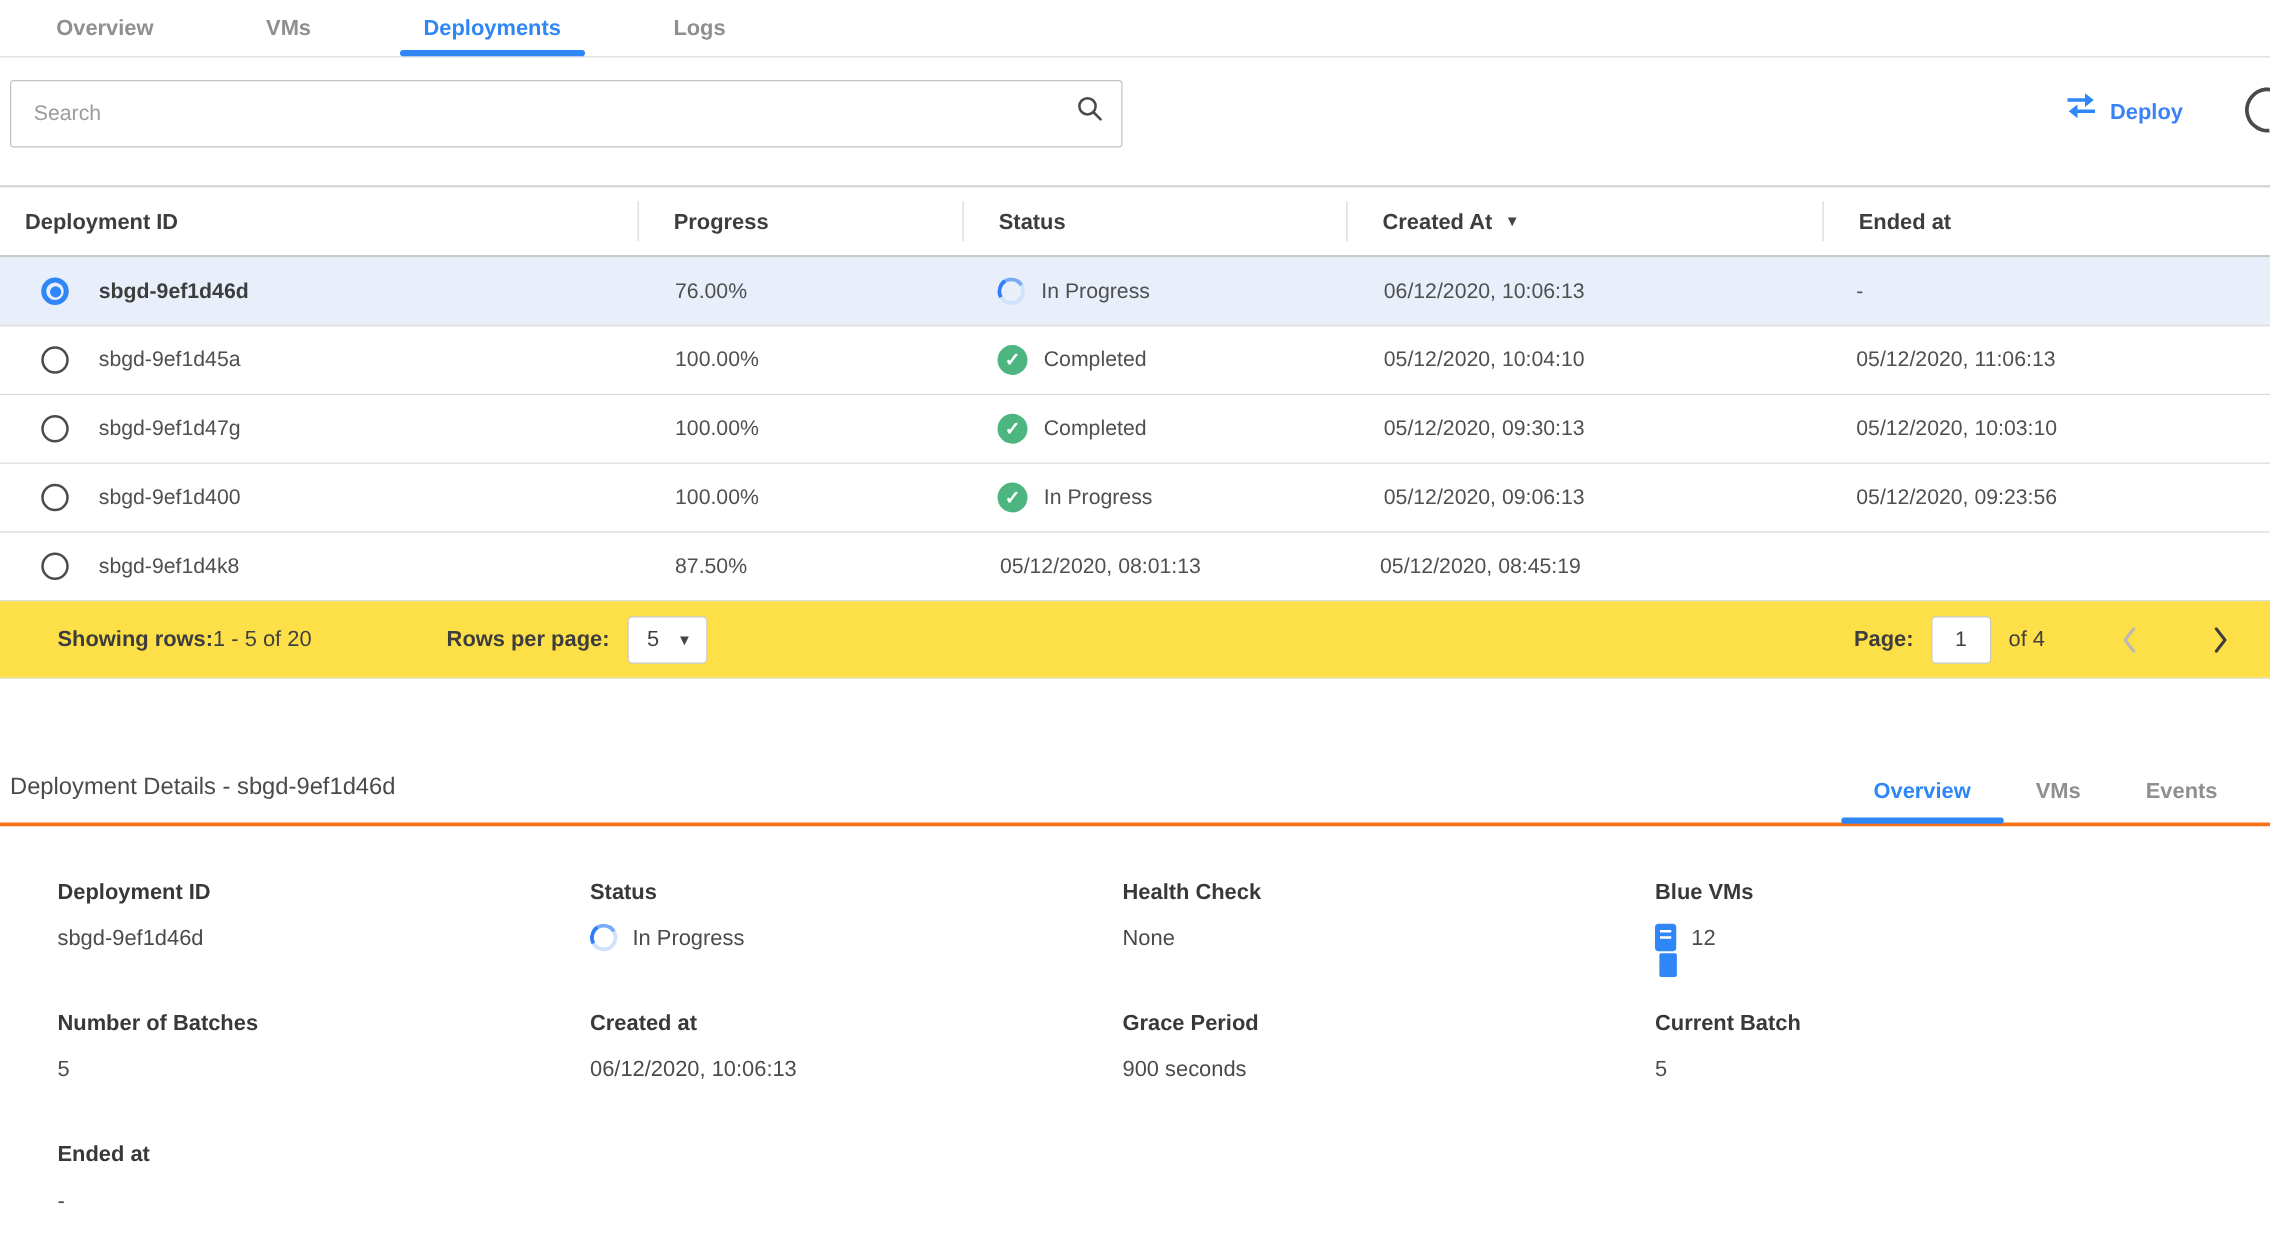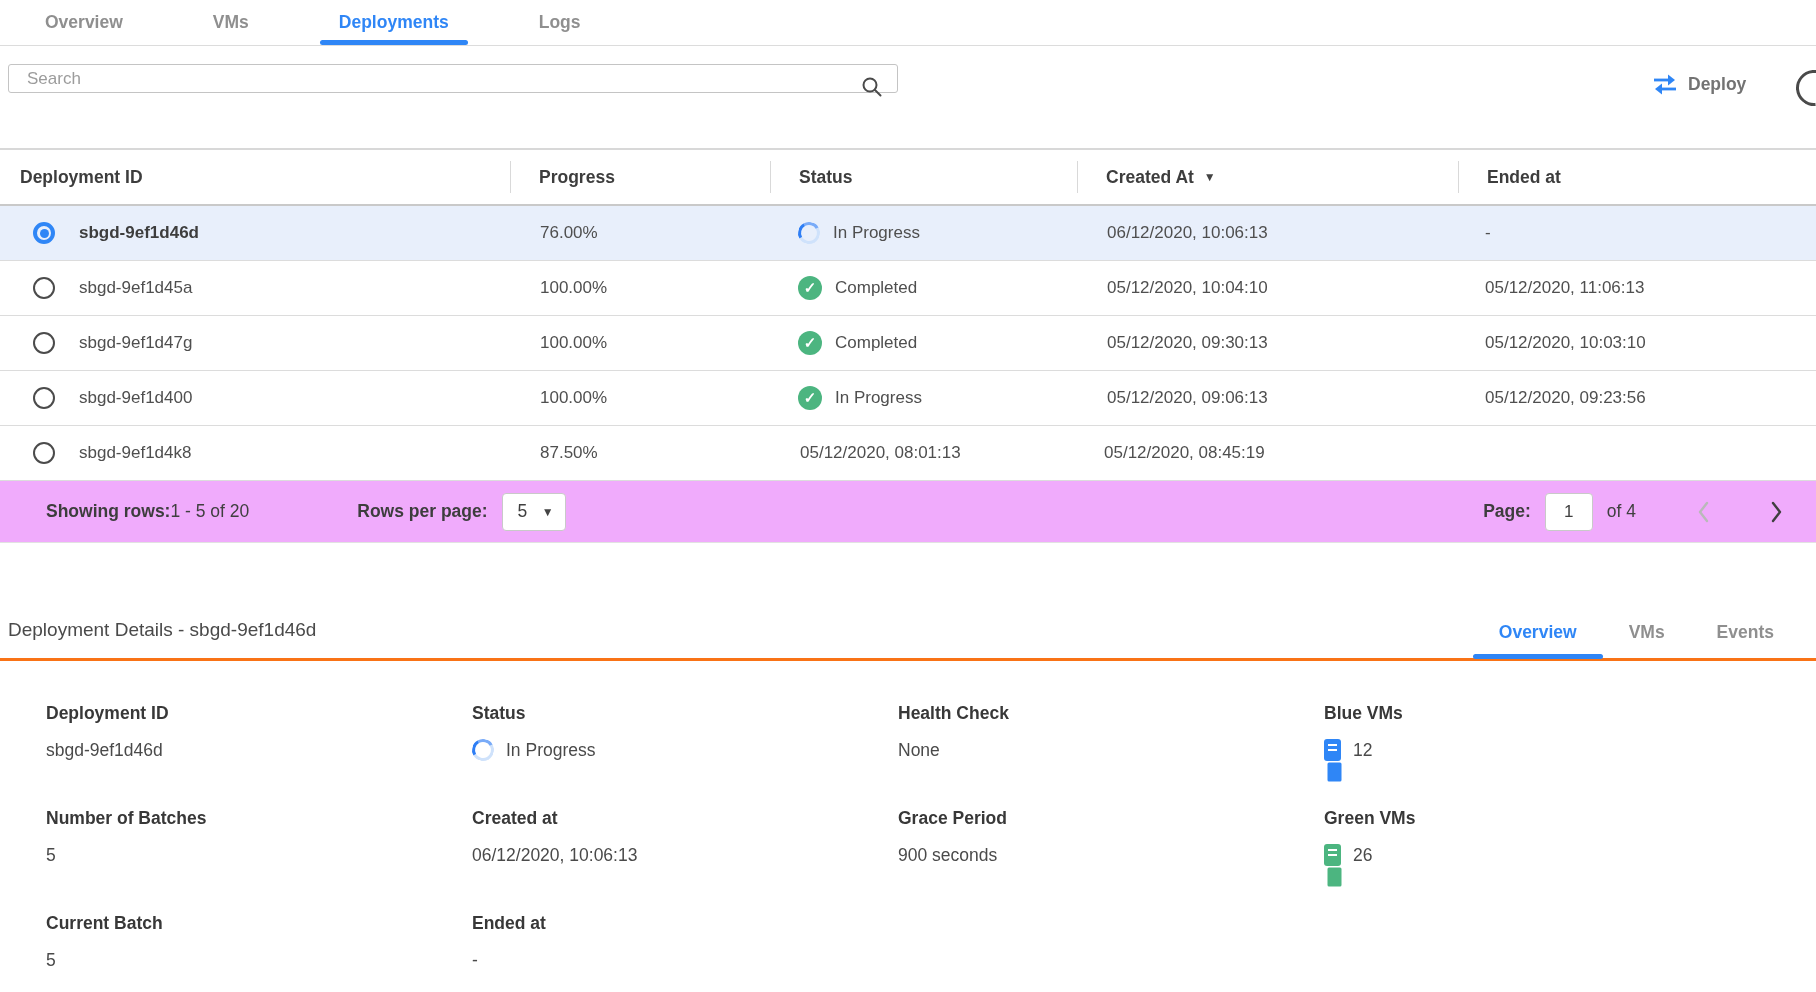--- a/index.html
+++ b/index.html
@@ -9,27 +9,27 @@
   
   .tabbar { display:flex; align-items:stretch; height:46px; border-bottom:1px solid #dcdcdc; padding-left:26px; }
   .tab { position:relative; display:flex; align-items:center; padding:0 19px; margin-right:52px;
     font-size:17.5px; font-weight:700; color:#8f8f8f; cursor:pointer; }
   .tab.active { color:#2f86f6; }
   .tab.active::after { content:""; position:absolute; left:0; right:0; bottom:0; height:5px;
     background:#2f86f6; border-radius:3px; }
 
   
   .toolbar { position:relative; height:102px; }
-  .searchwrap { position:absolute; left:8px; top:18px; width:890px; height:29px; }
+  .searchwrap { position:absolute; left:8px; top:18px; width:890px; height:54px; }
   .searchwrap input { width:100%; height:100%; border:1px solid #c4c4c4; border-radius:3px;
     font-family:inherit; font-size:17px; padding:0 48px 0 18px; color:#4f4f4f; outline:none; }
   .searchwrap input::placeholder { color:#9c9c9c; }
   .searchwrap .mag { position:absolute; right:14px; top:11px; }
-  .deploybtn { position:absolute; left:1652px; top:28px; display:flex; align-items:flex-start; gap:10px;
-    border:none; background:none; color:#737373; font-family:inherit; font-size:17.5px; font-weight:700; cursor:pointer; }
+  .deploybtn { position:absolute; left:1652px; top:28px; display:flex; align-items:flex-end; gap:10px;
+    border:none; background:none; color:#3b82f6; font-family:inherit; font-size:17.5px; font-weight:700; cursor:pointer; }
   .refresh-clip { position:absolute; left:1796px; top:24px; width:36px; height:36px; border-radius:50%;
     border:3px solid #4a4a4a; border-right-color:transparent; transform:rotate(40deg); cursor:pointer; }
 
   
   .tbl { border-top:2px solid #d8d8d8; }
   .thead, .trow { display:grid; grid-template-columns:510px 260px 307px 381px 1fr; align-items:center; }
   .thead { height:56px; border-bottom:2px solid #c9c9c9; font-weight:700; font-size:17.5px; color:#3d3d3d; }
   .th { display:flex; align-items:center; height:32px; padding-left:28px; gap:10px; cursor:pointer; }
   .th.first { padding-left:20px; border-left:none; }
   .th:not(.first) { border-left:1px solid #d9d9d9; }
@@ -50,21 +50,21 @@
   .sicon { width:24px; height:24px; border-radius:50%; flex:0 0 auto;
     display:flex; align-items:center; justify-content:center; color:#fff; }
   .sicon.m-check { background:#4cb580; }
   .sicon.m-check::after { content:"\2713"; font-size:15px; font-weight:700; }
   .sicon.m-fail { background:#f12b1e; }
   .sicon.m-fail::after { content:"\00d7"; font-size:20px; font-weight:700; line-height:1; margin-top:-2px; }
   .sicon.m-spinner { width:22px; height:22px; background:none; border:3px solid #cfe2fb;
     border-left-color:#2e7ef5; border-top-color:#79abf8; transform:rotate(15deg); }
 
   
-  .tfoot { display:flex; align-items:center; height:62px; background:#f0abfc; border-bottom:1px solid #e2e2e2;
+  .tfoot { display:flex; align-items:center; height:62px; background:#fde047; border-bottom:1px solid #e2e2e2;
     font-size:17.5px; color:#3f3f3f; padding:0 28px 0 46px; }
   .b { font-weight:700; color:#3d3d3d; }
   .showval { margin-left:0; }
   .rpp { margin-left:108px; }
   .selbox { margin-left:14px; width:64px; height:38px; background:#fff; border:1px solid #c9c9c9; border-radius:4px;
     display:flex; align-items:center; justify-content:space-between; padding:0 11px 0 15px; cursor:pointer; }
   .selbox .caret { font-size:12px; color:#444; }
   .pagelbl { margin-left:auto; }
   .pageinput { margin:0 14px; width:48px; height:38px; border:1px solid #c9c9c9; border-radius:4px;
     text-align:center; font-family:inherit; font-size:17px; color:#3f3f3f; background:#fff; outline:none; }
@@ -311,27 +311,20 @@
       </div>
 
       <div class="field">
         <div class="flabel">Grace Period</div>
         <div class="fvalue">
 
           <span>900 seconds</span>
         </div>
       </div>
 
-      <div class="field">
-        <div class="flabel">Green VMs</div>
-        <div class="fvalue">
-          <span class="vicon m-vm-green"></span>
-          <span>26</span>
-        </div>
-      </div>
 
       <div class="field">
         <div class="flabel">Current Batch</div>
         <div class="fvalue">
 
           <span>5</span>
         </div>
       </div>
 
       <div class="field">

